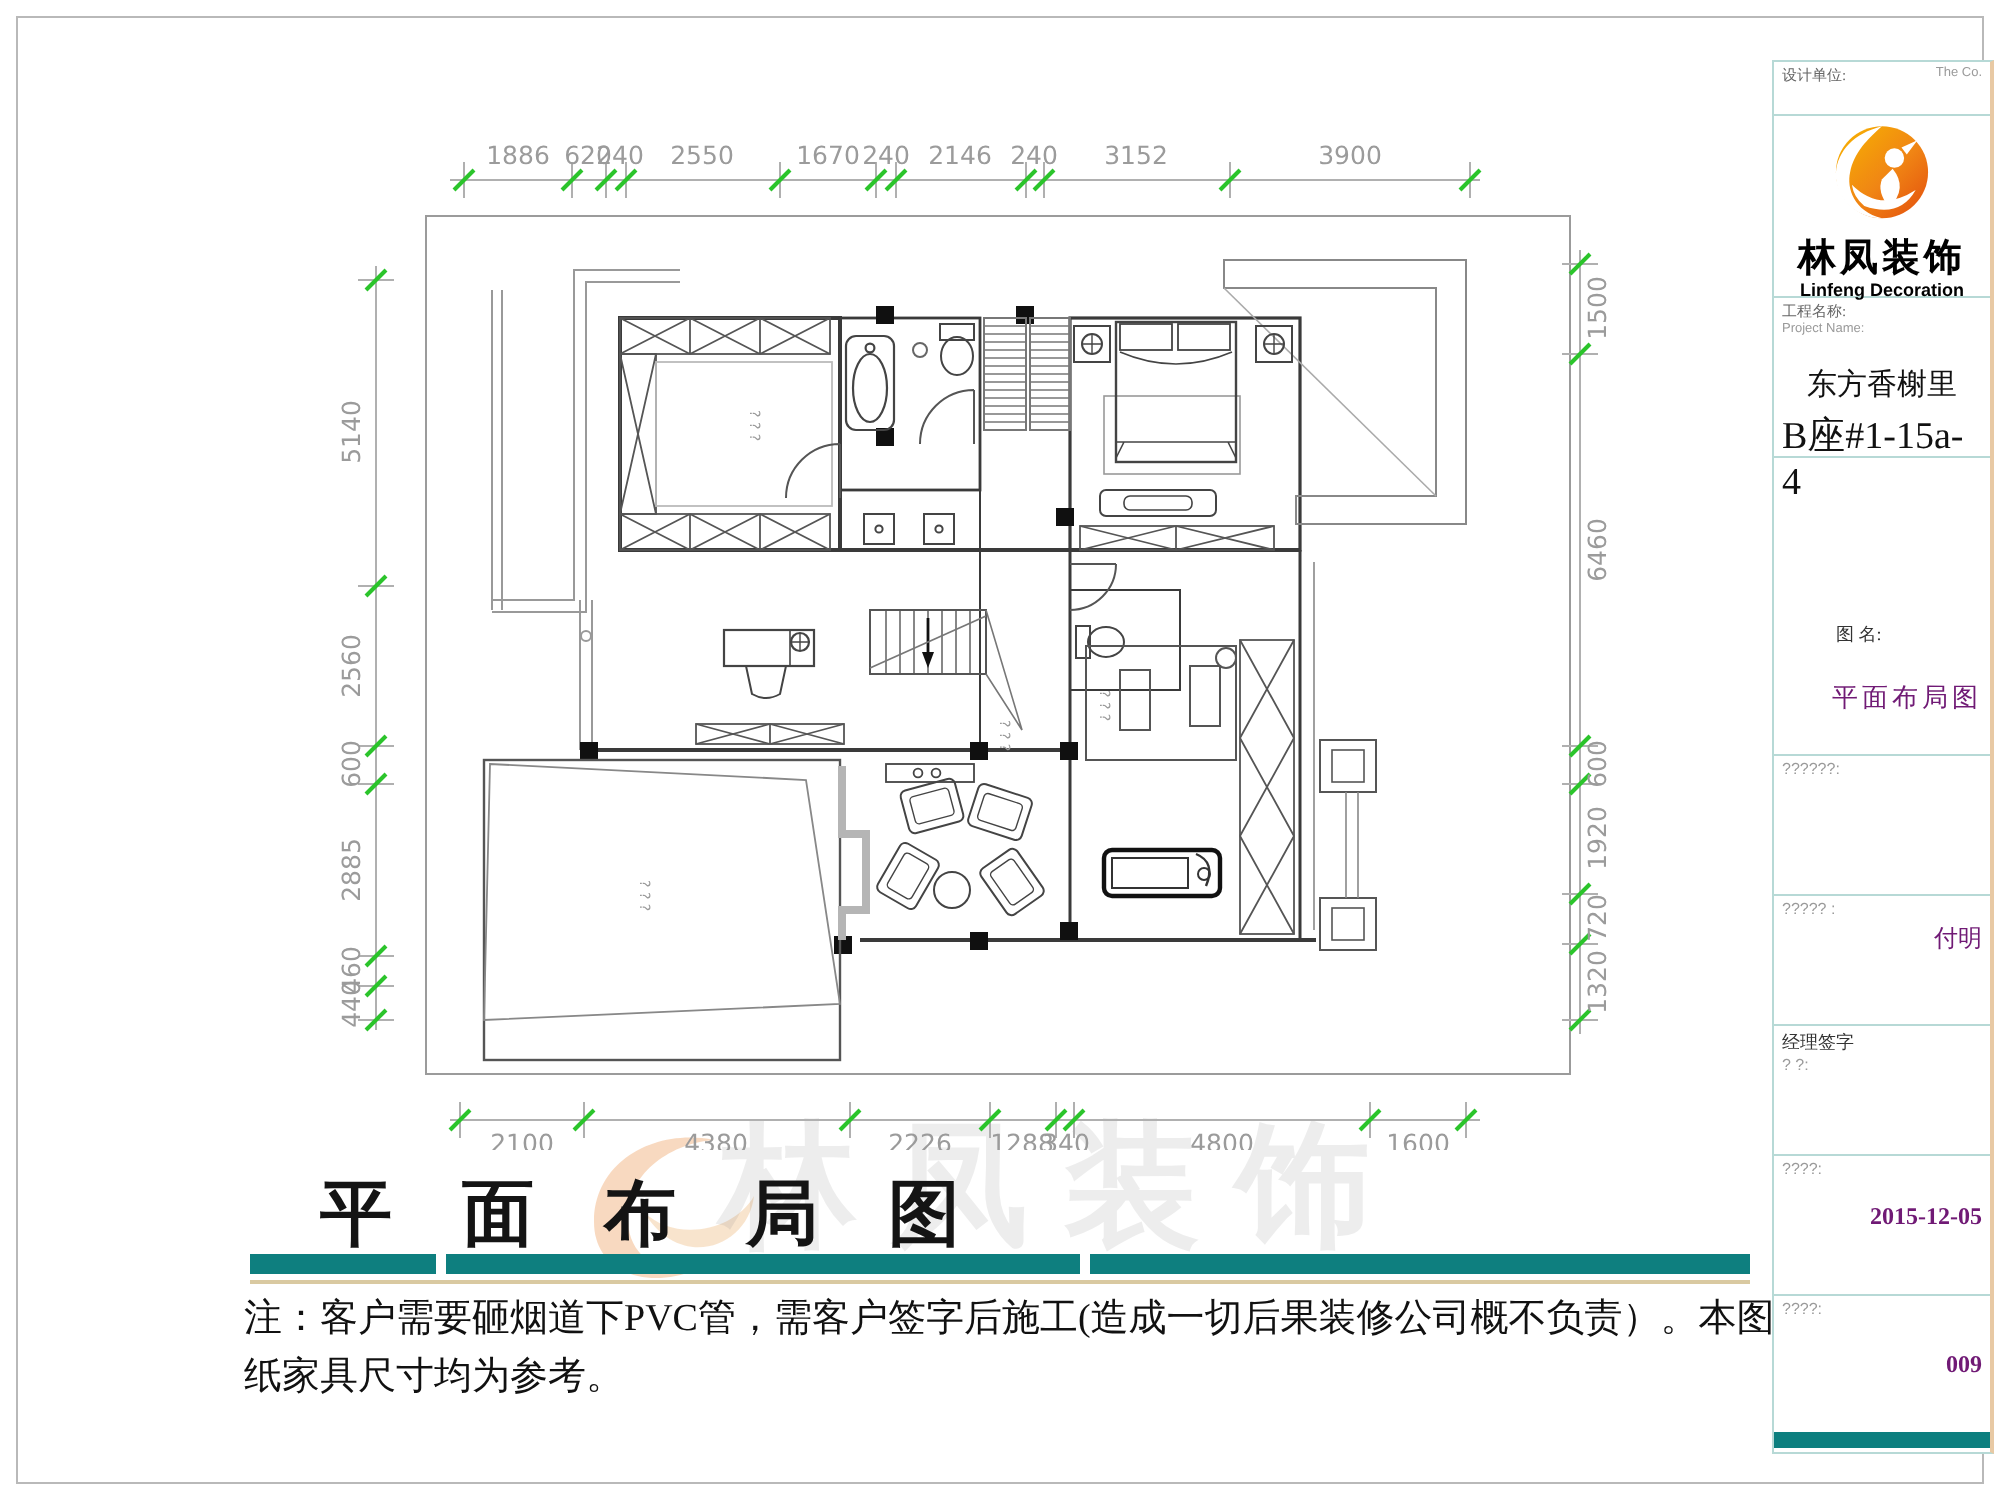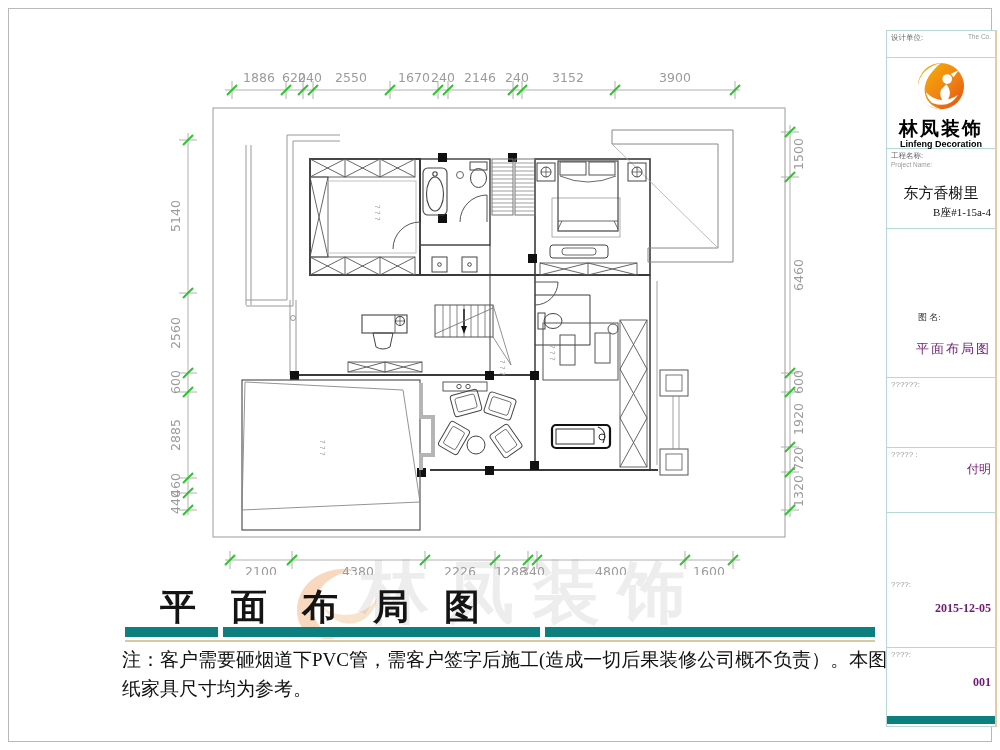--- a/index.html
+++ b/index.html
@@ -44,21 +44,21 @@
   .tealbar{position:absolute;left:0;top:685px;width:100%;height:8px;background:#0c7f7f;}
   .lbl{font-size:7.5px;color:#666;font-family:"Liberation Serif",serif;}
   .lbl-en{font-size:6.5px;color:#9a9a9a;}
   .lbl-q{font-size:8px;color:#9a9a9a;}
   .row{display:flex;justify-content:space-between;align-items:flex-start;}
   .brand-cn{font-size:19px;font-weight:bold;color:#000;letter-spacing:2px;
     font-family:"Liberation Serif",serif;line-height:1.05;margin-top:1px;}
   .brand-en{font-size:9px;font-weight:bold;color:#000;letter-spacing:0;}
   .proj-name{margin-top:14px;text-align:center;font-family:"Liberation Serif",serif;
     font-size:15px;color:#111;line-height:1.5;}
-  .proj-unit{text-align:right;font-family:"Liberation Serif",serif;font-size:11px;color:#111;}
+  .proj-unit{text-align:left;font-family:"Liberation Serif",serif;font-size:19px;color:#111;}
   .remark-p{font-size:6.3px;color:#555;line-height:1.55;text-align:justify;margin-top:3px;
     font-family:"Liberation Serif",serif;}
   .center-val{text-align:right;font-family:"Liberation Serif",serif;color:#701a75;}
   .dn{font-size:13px;margin-top:16px;letter-spacing:2px;}
   .nm{font-size:12px;margin-top:2px;}
   .dt{font-size:12px;font-weight:bold;margin-top:12px;}
   .pg{font-size:12px;font-weight:bold;margin-top:16px;}
 </style>
 </head>
 <body>
@@ -395,25 +395,29 @@
 
   <div class="tb-sec s6">
     <div class="lbl-q">??????:</div>
   </div>
 
   <div class="tb-sec s7">
     <div class="lbl-q">?????  :</div>
     <div class="center-val nm">付明</div>
   </div>
 
+  <div class="tb-sec s8">
+    <div class="lbl" style="font-size:9px;color:#333;">经理签字</div>
+    <div class="lbl-q">?     ?:</div>
+  </div>
 
   <div class="tb-sec s9">
     <div class="lbl-q">????:</div>
     <div class="center-val dt">2015-12-05</div>
   </div>
 
   <div class="tb-sec s10">
     <div class="lbl-q">????:</div>
-    <div class="center-val pg">001</div>
+    <div class="center-val pg">009</div>
   </div>
 
   <div class="tealbar"></div>
 </div>
 
 </body></html>

